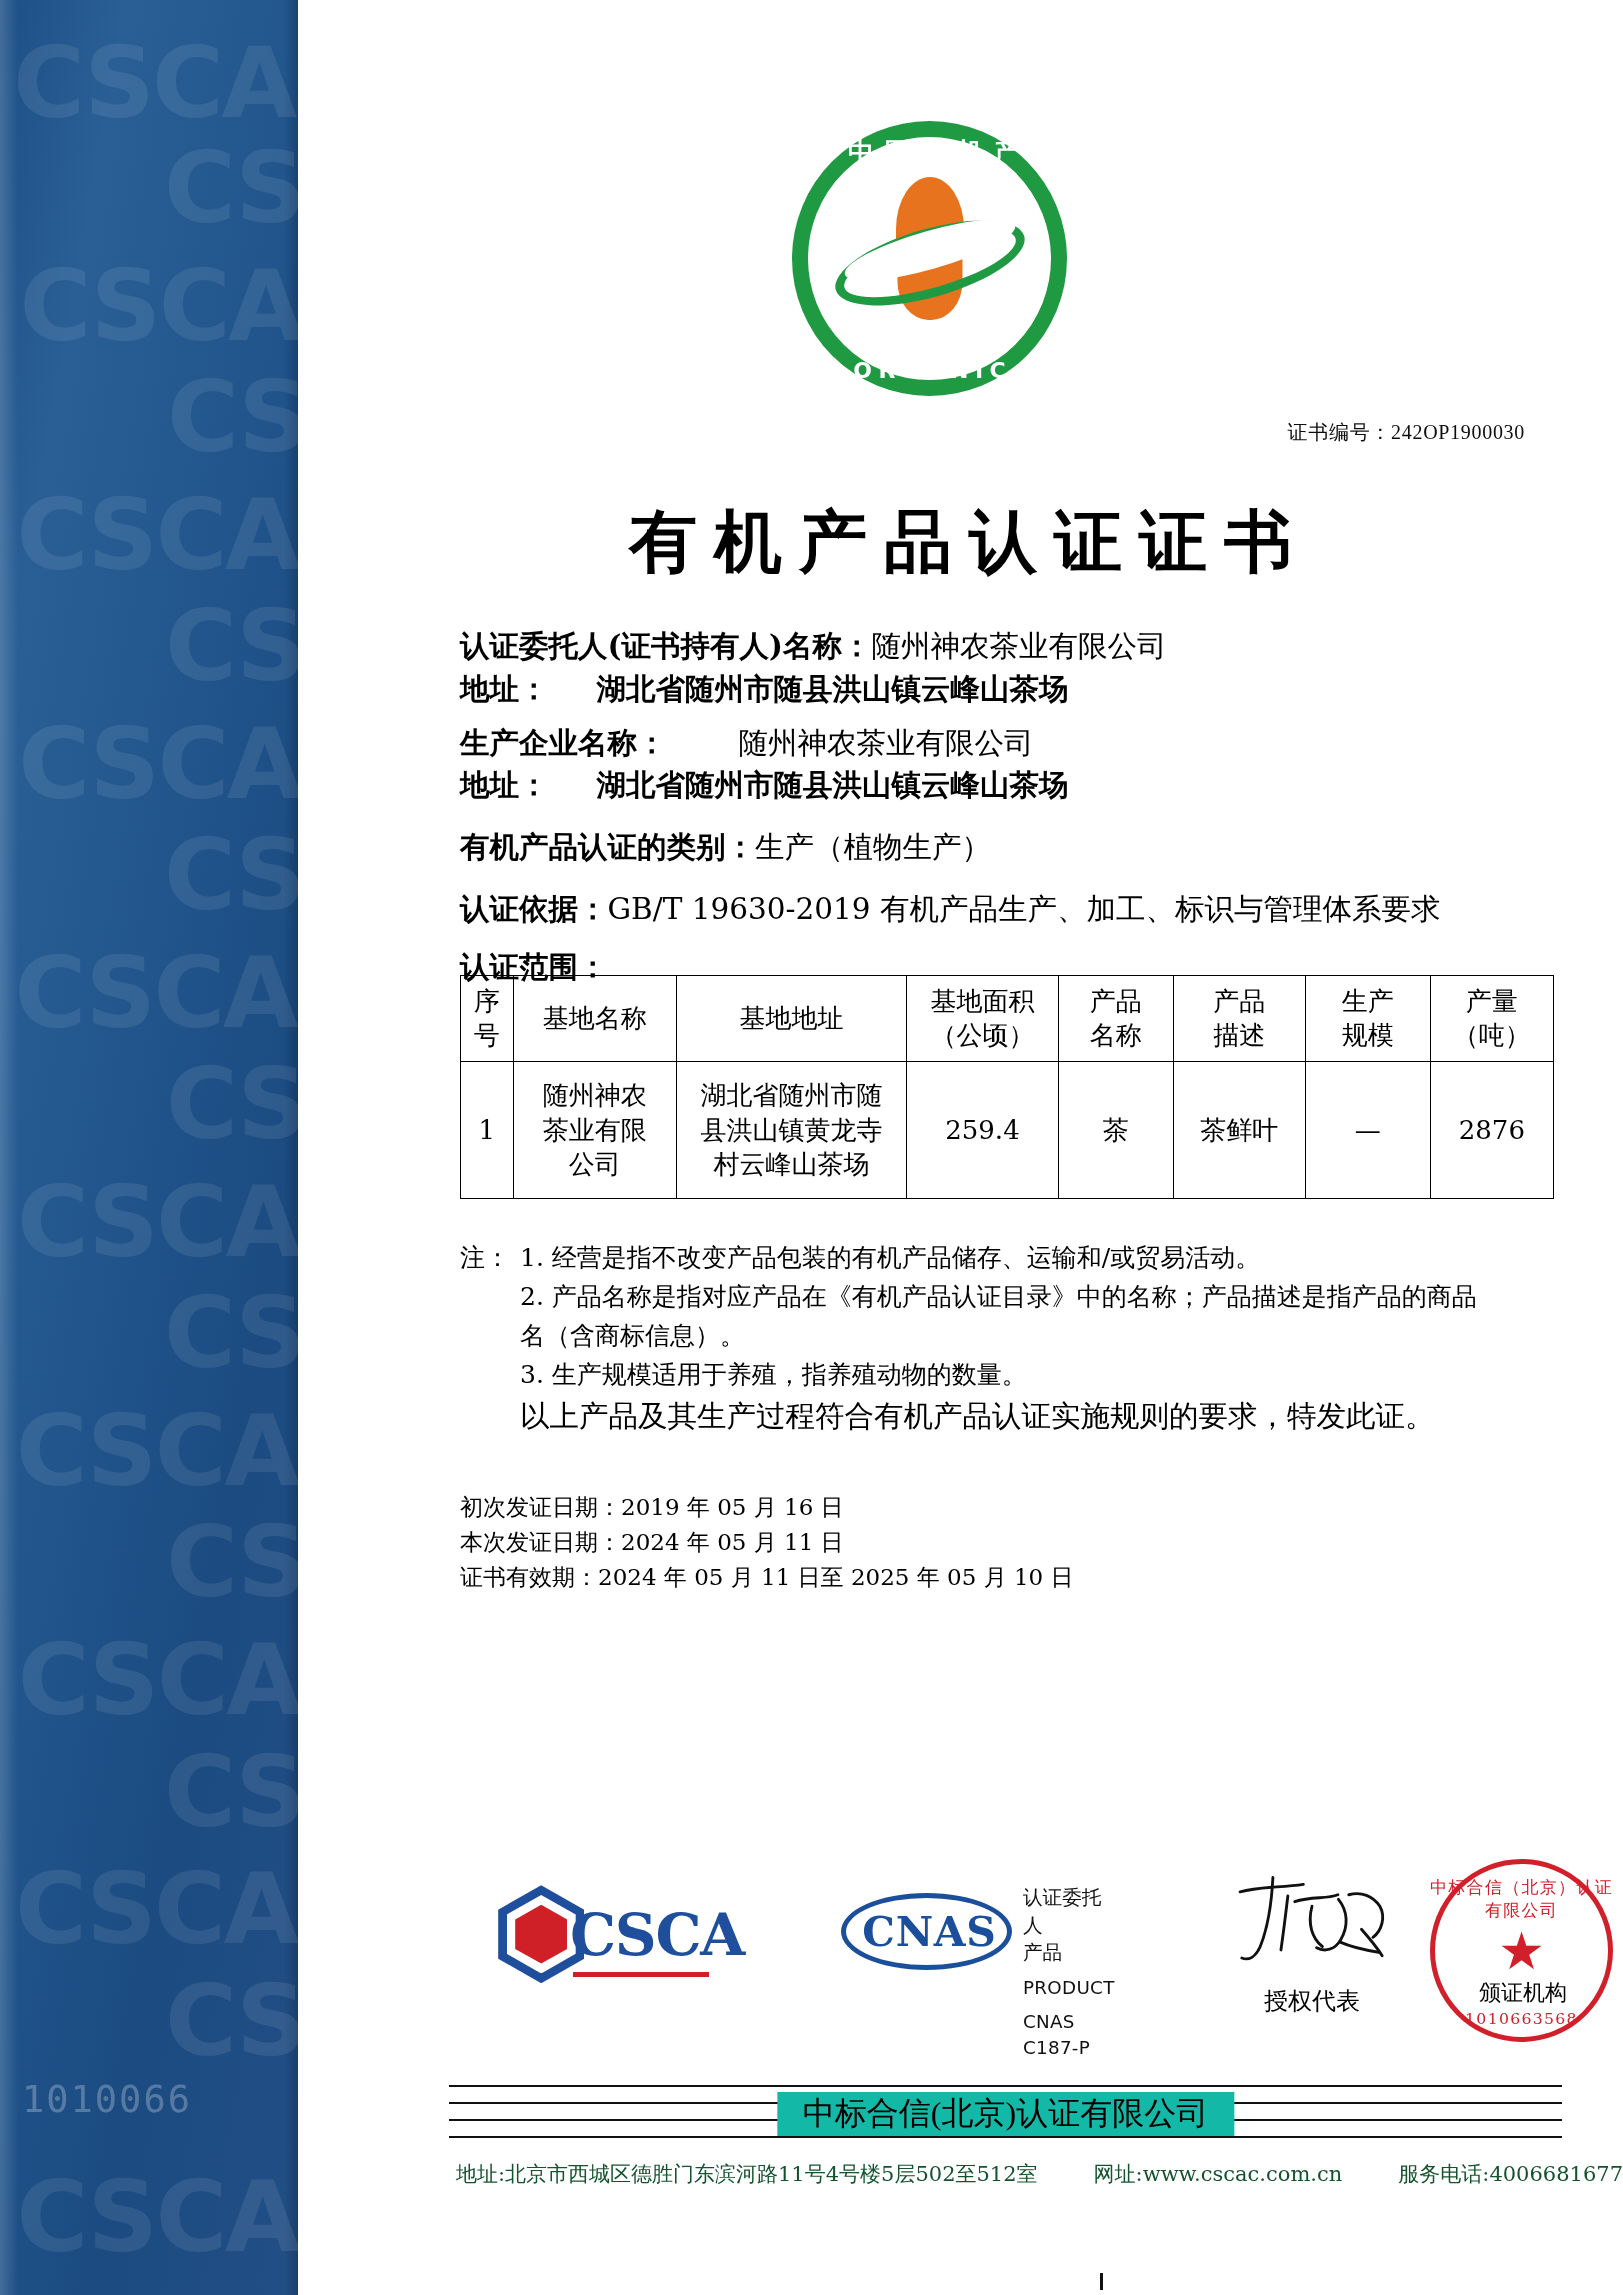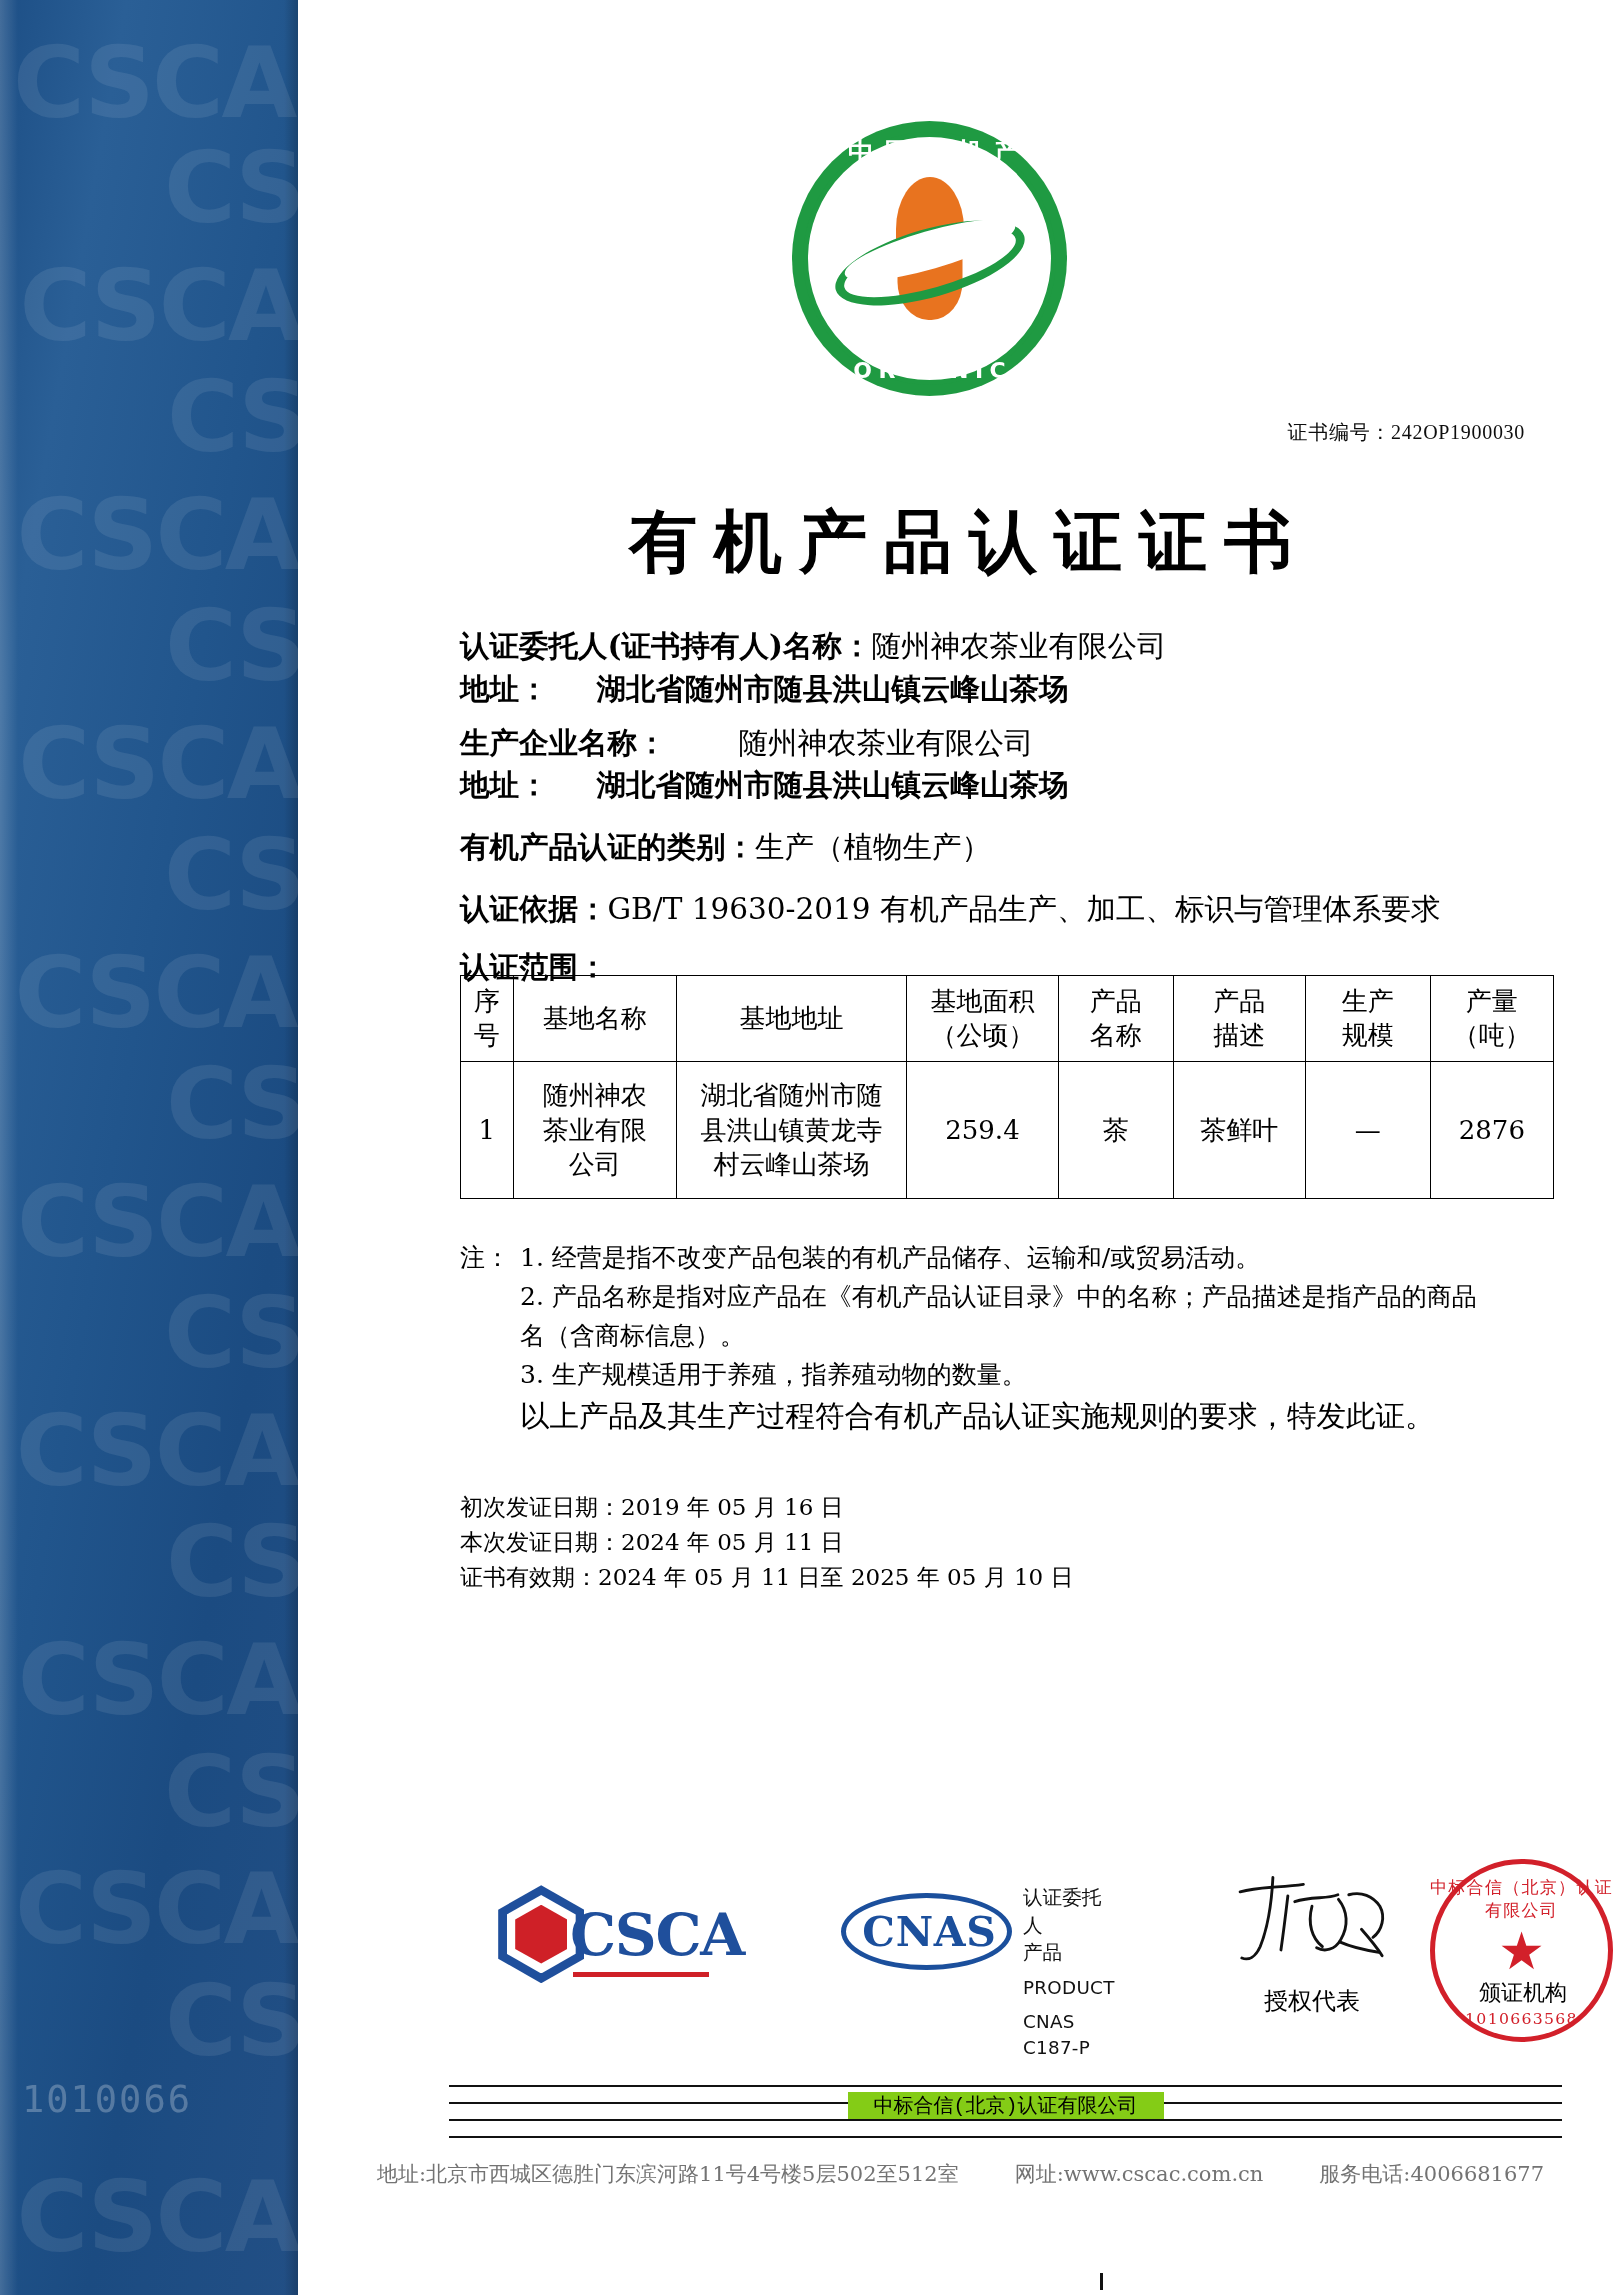--- a/index.html
+++ b/index.html
@@ -462,38 +462,38 @@
   }
   .rule.r1 { top: 0; }
   .rule.r2 { top: 17px; }
   .rule.r3 { top: 34px; }
   .rule.r4 { top: 51px; }
   .footer-org {
     position: absolute;
     left: 50%;
     top: 6.5px;
     transform: translateX(-50%);
-    background: #84cc16;
+    background: #14b8a6;
     padding: 0 26px;
-    font-family: Liberation Mono, monospace;
-    font-size: 20px;
+    font-family: Liberation Serif, serif;
+    font-size: 32px;
     color: #000;
     white-space: nowrap;
   }
   .footer-contact {
     position: absolute;
     left: 0;
     top: 2160px;
     width: 1325px;
     display: flex;
-    justify-content: center;
+    justify-content: flex-end;
     gap: 56px;
     font-family: "DejaVu Serif", "Liberation Serif", serif;
     font-size: 21px;
-    color: #737373;
+    color: #14532d;
     white-space: nowrap;
   }
 
   .tick {
     position: absolute;
     left: 802px;
     bottom: 5.2px;
     width: 2.6px;
     height: 17px;
     background: #111;

